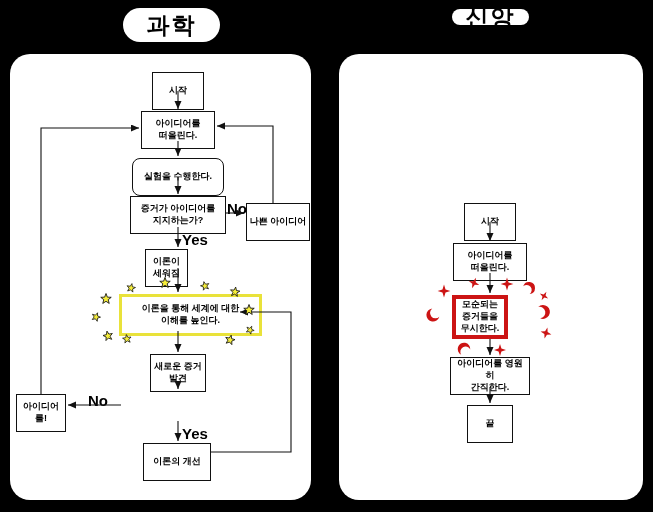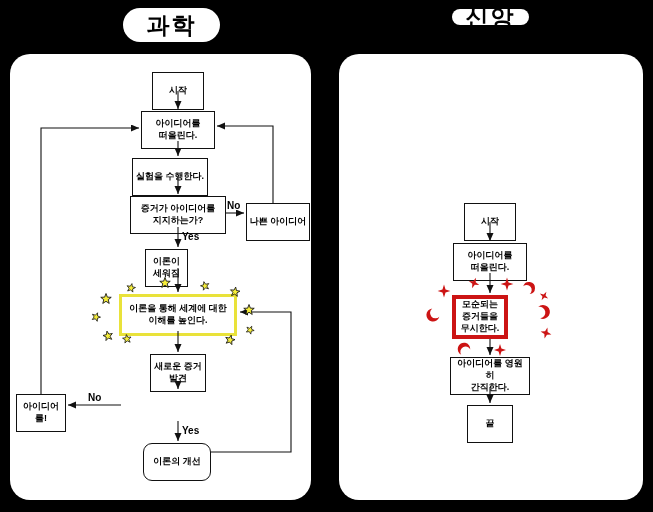--- a/index.html
+++ b/index.html
@@ -22,21 +22,21 @@
     white-space:pre-line;font-size:9px;font-weight:600;line-height:1.3;
     color:#000;box-sizing:border-box;padding:18px 2px;z-index:2;
   }
   .node-highlight{
     border:3px solid var(--highlight_border,#ece73a);font-weight:700;
   }
   .node-danger{
     border:4px solid var(--danger,#cc1a1a);font-weight:700;
   }
   .flow-label{
-    position:absolute;font-size:10px;font-weight:700;color:#000;z-index:3;
+    position:absolute;font-size:15px;font-weight:700;color:#000;z-index:3;
   }
   svg.overlay{
     position:absolute;left:0;top:0;width:653px;height:512px;
     z-index:4;pointer-events:none;
   }
   .conn{stroke:var(--outline,#111);stroke-width:1.1;fill:none;}
   .ah{fill:var(--outline,#111);}
   .ystar{fill:var(--star_yellow,#f6ee3a);stroke:#111;stroke-width:1.6;}
   .rstar{fill:var(--danger,#cc1a1a);}
   .rmoon{fill:var(--danger,#cc1a1a);}
@@ -48,31 +48,31 @@
 
   <div class="title-pill" style="left:123px;top:8px;width:97px;height:34px;border-radius:17px;">과학</div>
   <div class="title-pill" style="left:452px;top:9px;width:77px;height:16px;border-radius:16px;">신앙</div>
 
   <div class="panel" style="left:10px;top:54px;width:301px;height:446px;"></div>
   <div class="panel" style="left:339px;top:54px;width:304px;height:446px;"></div>
 
   <div class="node" style="left:152px;top:72px;width:52px;height:19px;">시작</div>
   <div class="node" style="left:141px;top:111px;width:74px;height:30px;">아이디어를
 떠올린다.</div>
-  <div class="node" style="left:132px;top:158px;width:76px;height:19px;">실험을 수행한다.</div>
+  <div class="node" style="left:132px;top:158px;width:92px;height:19px;border-radius:8px;">실험을 수행한다.</div>
   <div class="node" style="left:130px;top:196px;width:96px;height:31px;">증거가 아이디어를
 지지하는가?</div>
   <div class="node" style="left:246px;top:203px;width:64px;height:20px;">나쁜 아이디어</div>
   <div class="node" style="left:145px;top:249px;width:43px;height:19px;">이론이 세워짐</div>
-  <div class="node node-highlight" style="left:119px;top:294px;width:118px;height:37px;">이론을 통해 세계에 대한
+  <div class="node node-highlight" style="left:119px;top:294px;width:143px;height:37px;">이론을 통해 세계에 대한
 이해를 높인다.</div>
   <div class="node" style="left:150px;top:354px;width:56px;height:28px;">새로운 증거
 발견</div>
   <div class="node" style="left:16px;top:394px;width:50px;height:22px;">아이디어를!</div>
-  <div class="node" style="left:143px;top:443px;width:68px;height:18px;border-radius:9px;">이론의 개선</div>
+  <div class="node" style="left:143px;top:443px;width:68px;height:18px;">이론의 개선</div>
 
   <span class="flow-label" style="left:227px;top:200px;">No</span>
   <span class="flow-label" style="left:182px;top:231px;">Yes</span>
   <span class="flow-label" style="left:88px;top:392px;">No</span>
   <span class="flow-label" style="left:182px;top:425px;">Yes</span>
 
   <div class="node" style="left:464px;top:203px;width:52px;height:19px;">시작</div>
   <div class="node" style="left:453px;top:243px;width:74px;height:30px;">아이디어를
 떠올린다.</div>
   <div class="node node-danger" style="left:452px;top:295px;width:56px;height:44px;">모순되는

